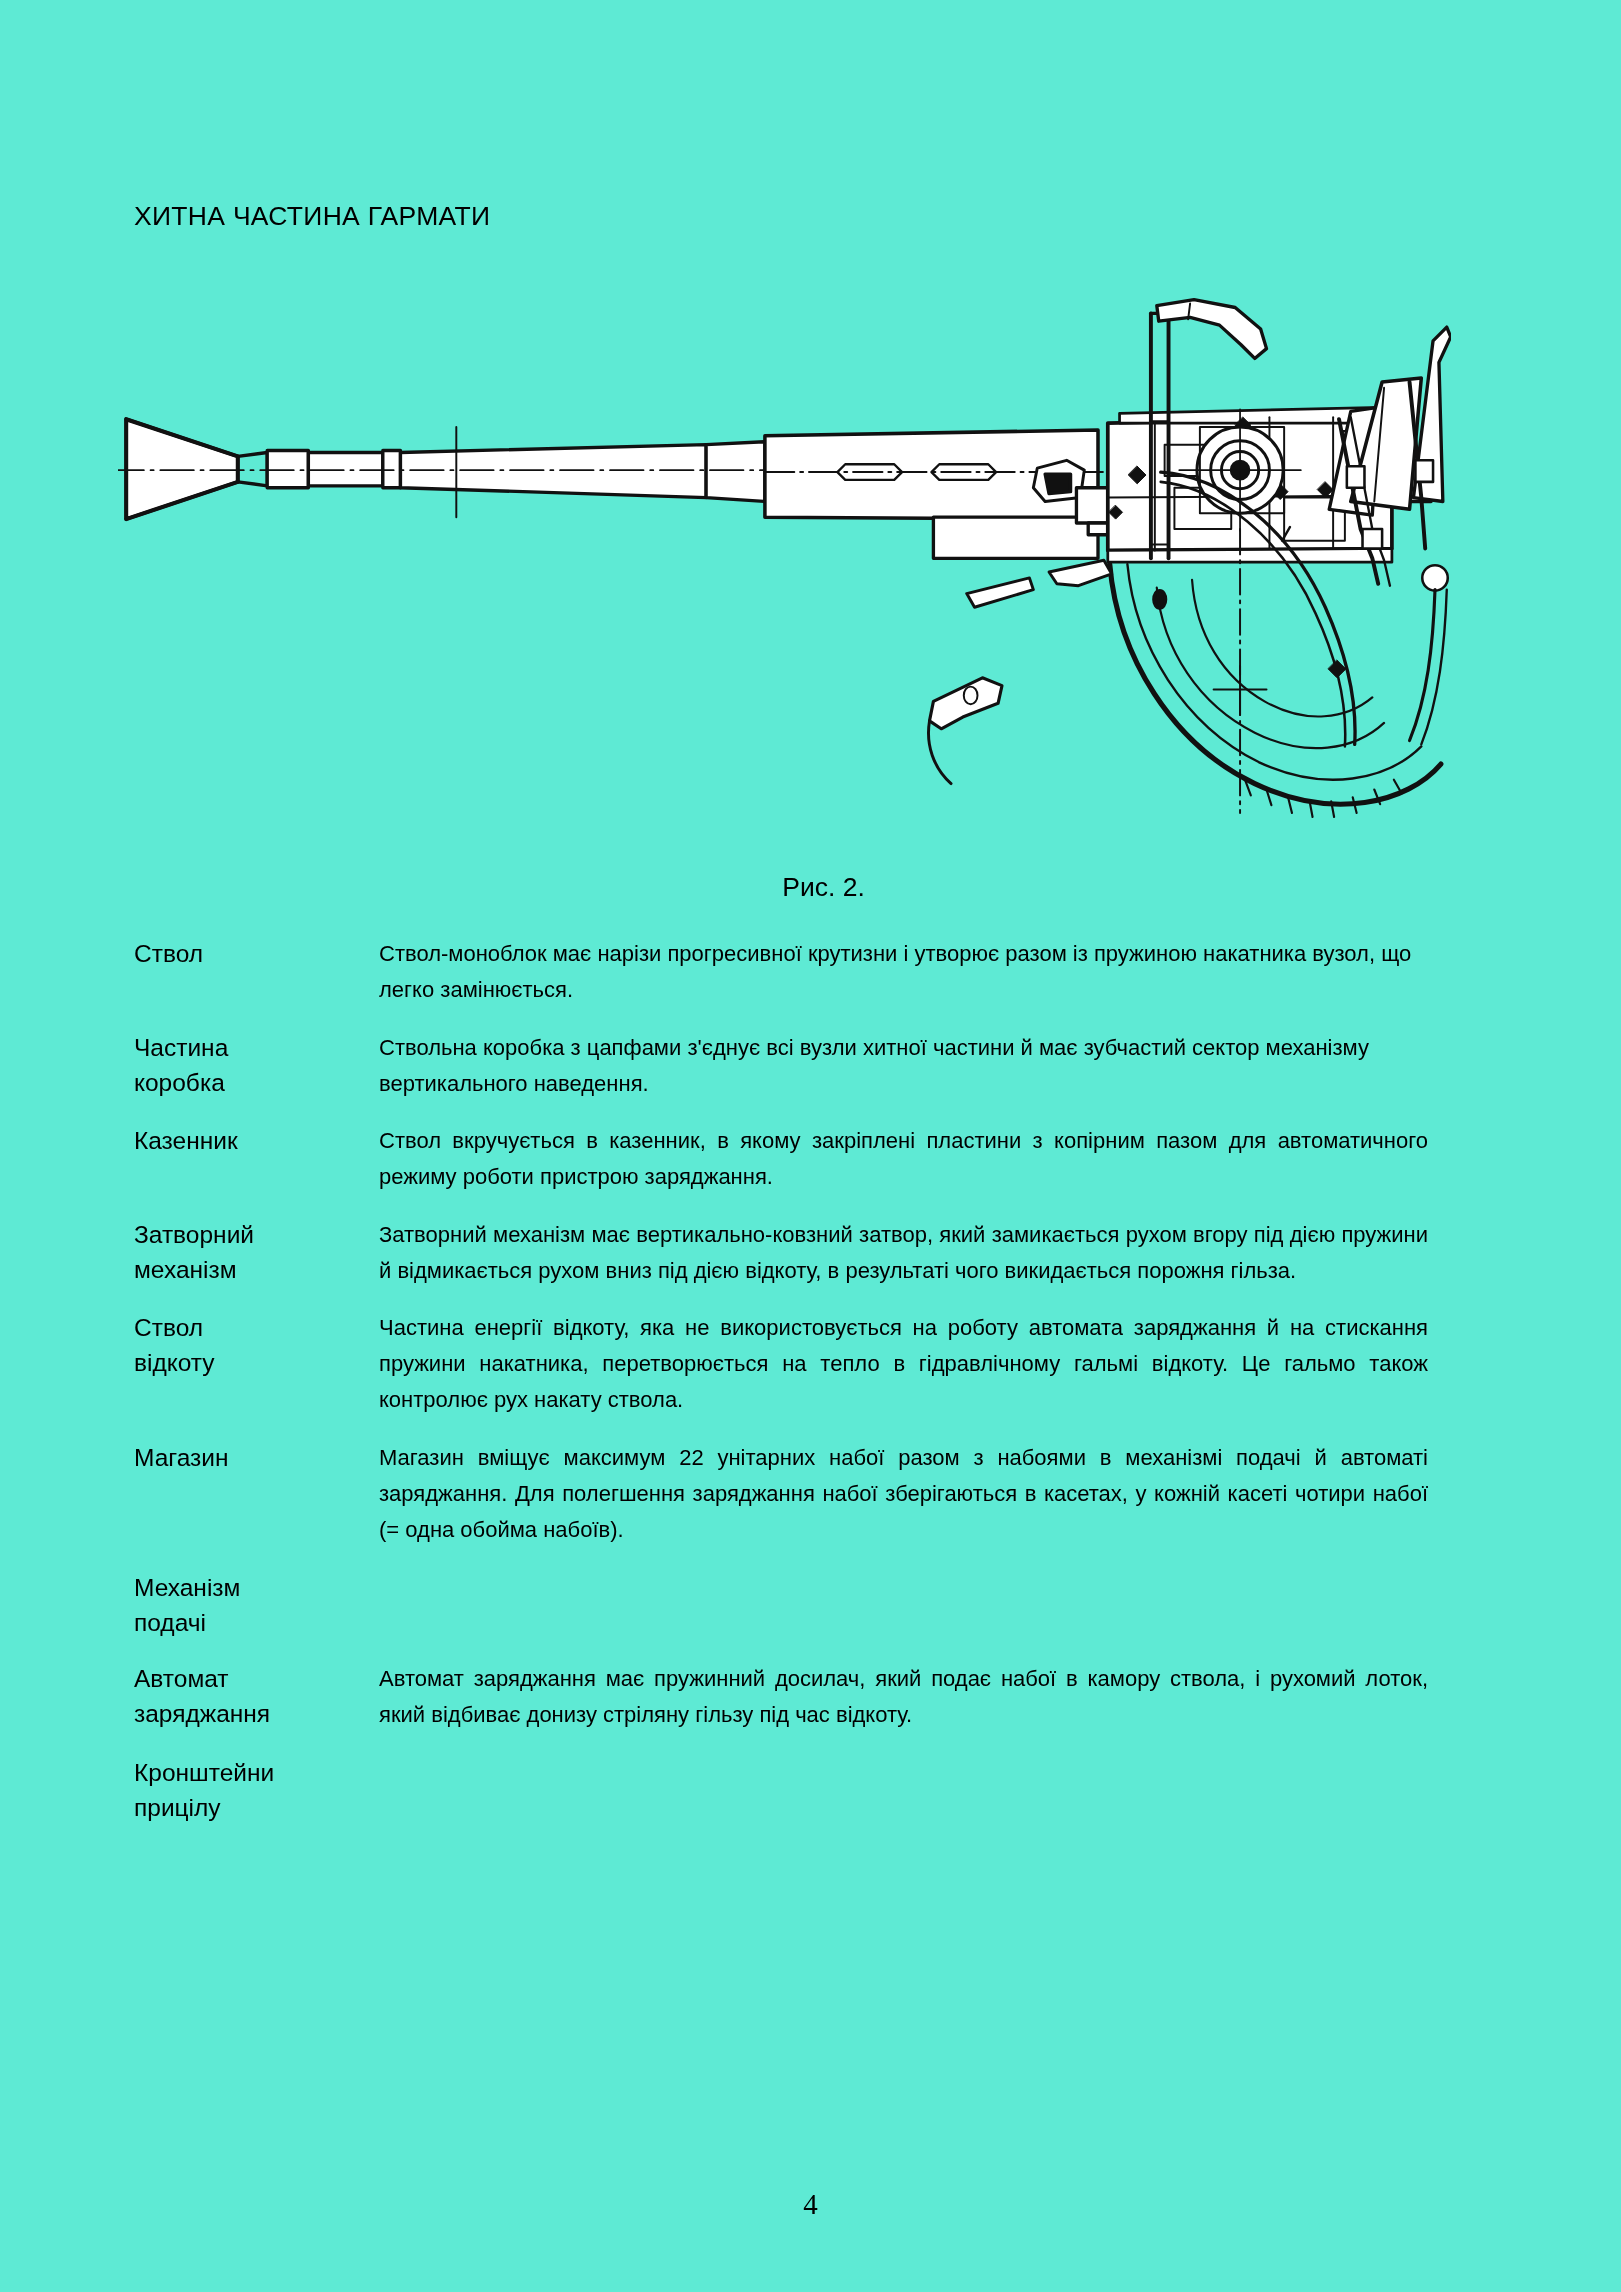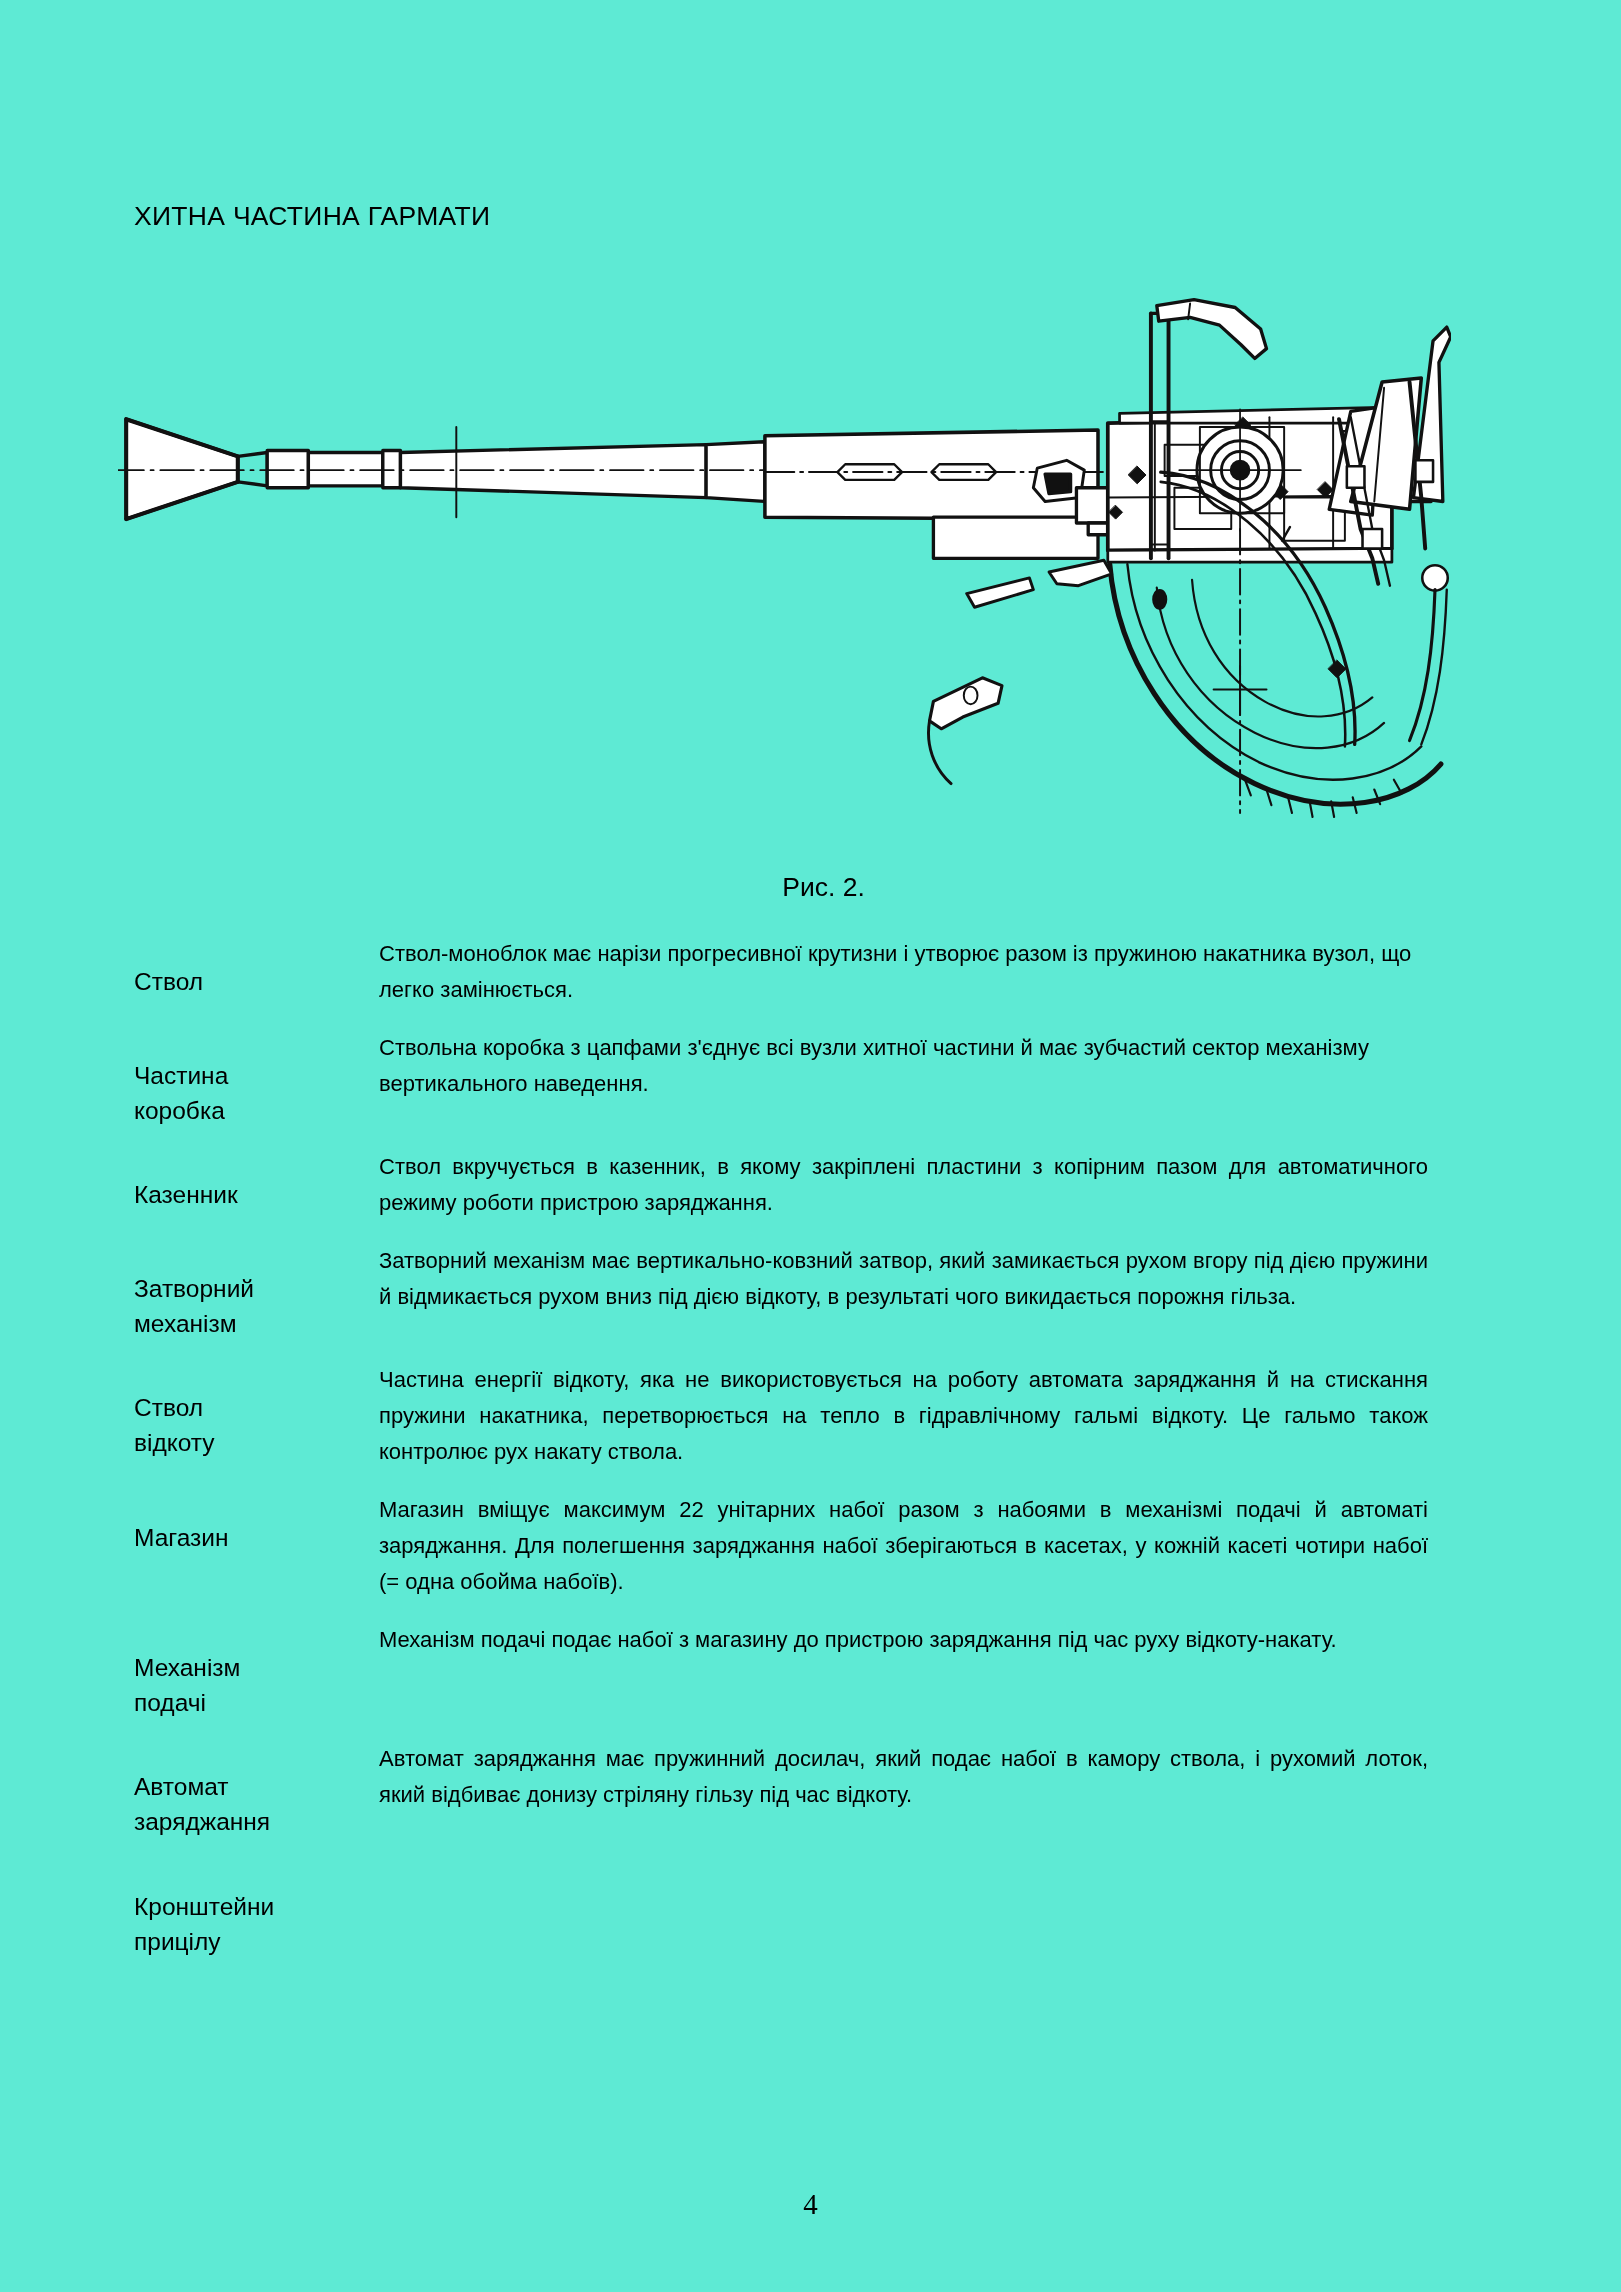--- a/index.html
+++ b/index.html
@@ -70,21 +70,20 @@
     align-items: flex-start;
     margin-bottom: 21.6px;
   }
   .defrow .term {
     width: 245px;
     flex: 0 0 245px;
     font-size: 24.5px;
     line-height: 35px;
     padding-right: 9.8px;
     box-sizing: border-box;
-    margin-top: 28px;
   }
   .defrow .term .tline { display: block; white-space: nowrap; }
   .defrow .desc {
     flex: 1 1 auto;
     font-size: 22px;
     line-height: 36px;
   }
   .defrow .desc.justify {
     text-align: justify;
     text-align-last: left;
@@ -334,21 +333,20 @@
         <span class="tline">Магазин</span>
       </div>
       <div class="desc justify">Магазин вміщує максимум 22 унітарних набої разом з набоями в механізмі подачі й автоматі заряджання. Для полегшення заряджання набої зберігаються в касетах, у кожній касеті чотири набої (= одна обойма набоїв).</div>
     </div>
 
     <div class="defrow">
       <div class="term">
         <span class="tline">Механізм</span>
         <span class="tline">подачі</span>
       </div>
-      <div class="desc plain">Механізм подачі подає набої з магазину до пристрою заряджання під час руху відкоту-накату.</div>
     </div>
 
     <div class="defrow">
       <div class="term">
         <span class="tline">Автомат</span>
         <span class="tline">заряджання</span>
       </div>
       <div class="desc justify">Автомат заряджання має пружинний досилач, який подає набої в камору ствола, і рухомий лоток, який відбиває донизу стріляну гільзу під час відкоту.</div>
     </div>
 

